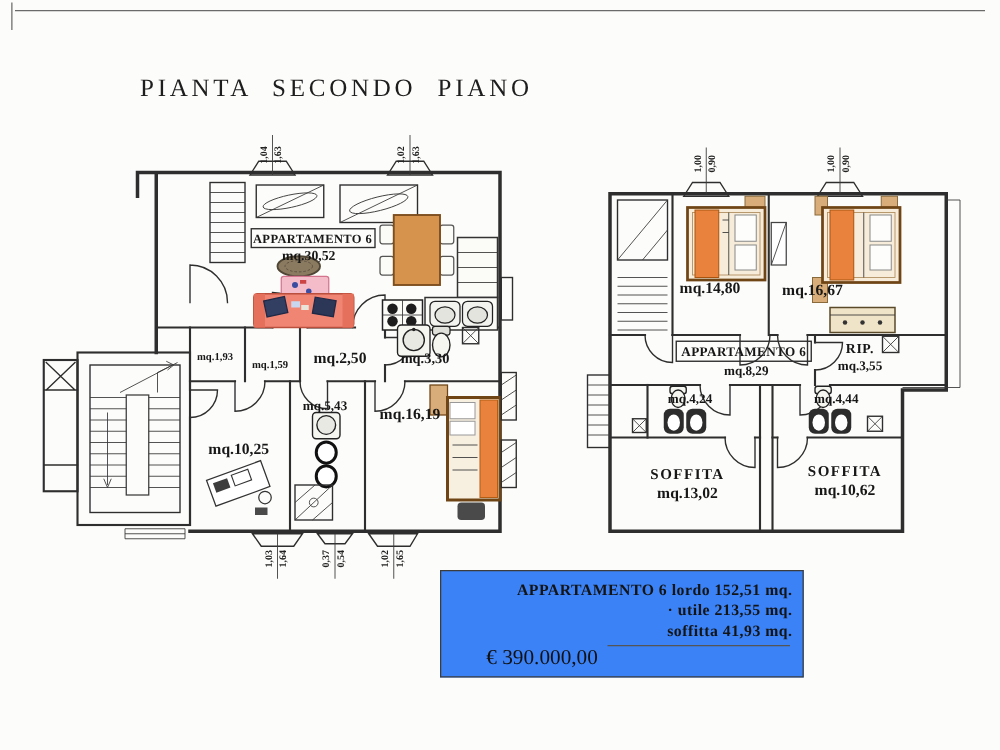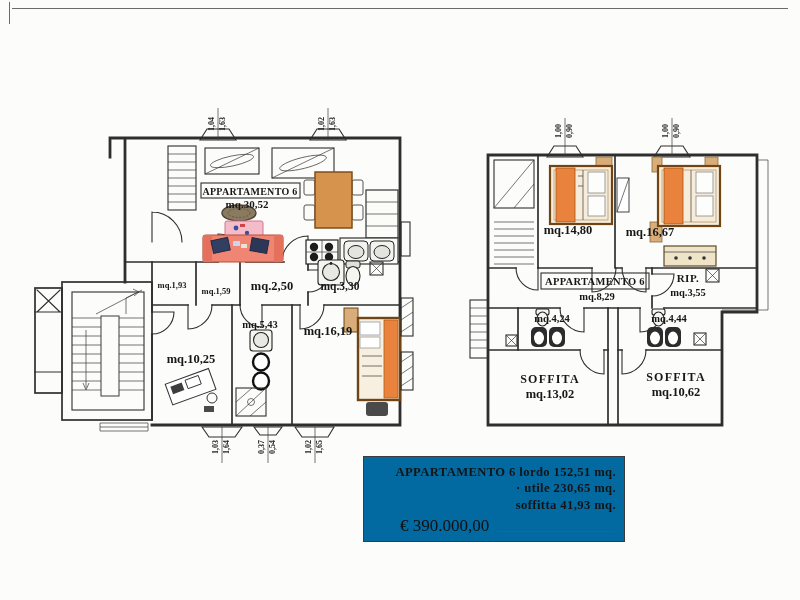--- a/index.html
+++ b/index.html
@@ -16,36 +16,37 @@
   svg.plan{position:absolute;left:0;top:0;}
   
   .w3{fill:none;stroke:#2e2e2e;stroke-width:2.8;stroke-linecap:square;}
   .w2{fill:none;stroke:#2e2e2e;stroke-width:1.7;stroke-linecap:square;}
   .w1{fill:none;stroke:#2e2e2e;stroke-width:1.1;stroke-linecap:square;}
   .t{fill:none;stroke:#3a3a3a;stroke-width:0.7;}
   .fx{fill:#f6f6f1;stroke:#222;stroke-width:1.1;}
   .lbl{font-family:"Liberation Serif",serif;font-weight:700;fill:#171717;}
   .dim{font-family:"Liberation Serif",serif;font-weight:700;font-size:8px;fill:#222;}
   
-  .summary{position:absolute;left:363px;top:456px;width:262px;background:#0369a1;
+  .summary{position:absolute;left:352px;top:456px;width:291px;background:#3b82f6;
         border:1.3px solid #3c3c3c;padding:7px 8px 5px 6px;box-sizing:border-box;}
   .sline{font-weight:700;font-size:12.6px;color:#141414;text-align:right;line-height:1.3;
         letter-spacing:.4px;}
-  .price-row{display:flex;align-items:flex-end;margin-top:3px;}
+  .price-row{display:flex;align-items:flex-start;margin-top:3px;}
   .price{font-size:17px;color:#101010;margin-left:30px;white-space:nowrap;}
   .price-rule{flex:1;border-bottom:1.4px solid #555;margin:0 2px 4px 8px;}
 </style>
 </head>
 <body>
 
 <div class="page">
 
   <div class="scanline-top"></div>
   <div class="scanline-left"></div>
 
+  <div class="title second">PIANTA SECONDO PIANO</div>
 
   <svg class="plan" width="800" height="600" viewBox="0 0 800 600">
 
     <g>
 
       <g>
         <path class="w3" d="M110,157 V138 H400 V425 H152 M125,138 V282"></path>
       </g>
 
       <g>
@@ -382,21 +383,21 @@
         <text class="lbl" x="550" y="383" font-size="12" text-anchor="middle" letter-spacing="1.2">SOFFITA</text>
         <text class="lbl" x="550" y="398" font-size="12.5" text-anchor="middle">mq.13,02</text>
         <text class="lbl" x="676" y="381" font-size="12" text-anchor="middle" letter-spacing="1.2">SOFFITA</text>
         <text class="lbl" x="676" y="396" font-size="12.5" text-anchor="middle">mq.10,62</text>
       </g>
     </g>
   </svg>
 
   <div class="summary">
     <div class="sline">APPARTAMENTO 6 lordo 152,51 mq.</div>
-    <div class="sline">· utile 230,65 mq.</div>
+    <div class="sline">· utile 213,55 mq.</div>
     <div class="sline">soffitta 41,93 mq.</div>
     <div class="price-row">
       <span class="price">€ 390.000,00</span>
       <span class="price-rule"></span>
     </div>
   </div>
 
 </div>
 
 </body></html>

